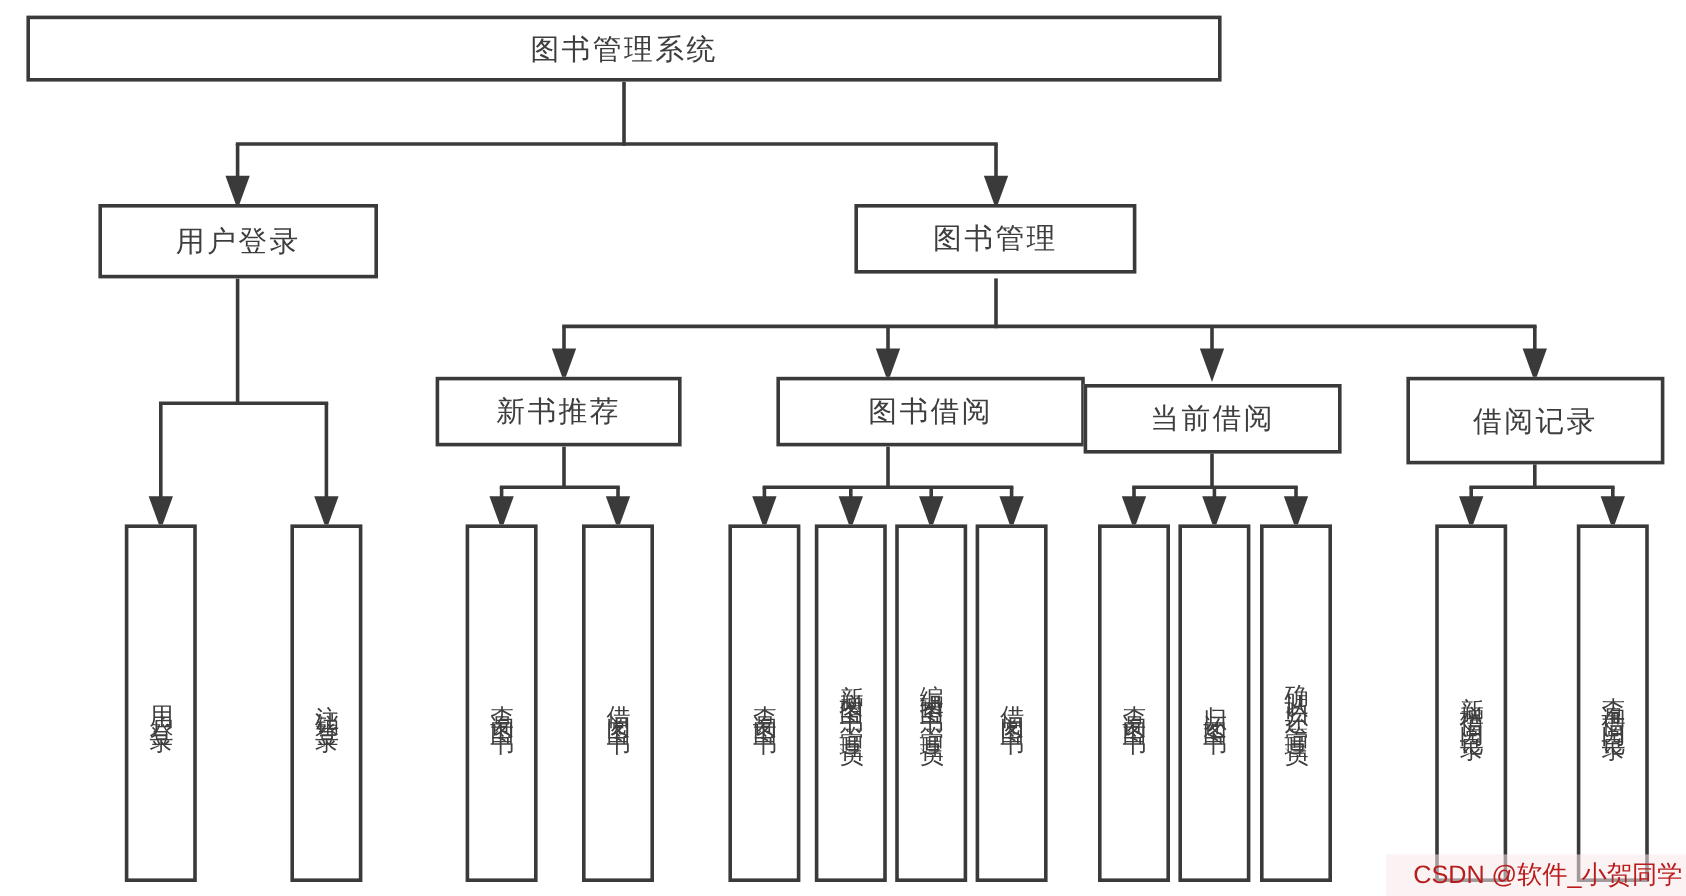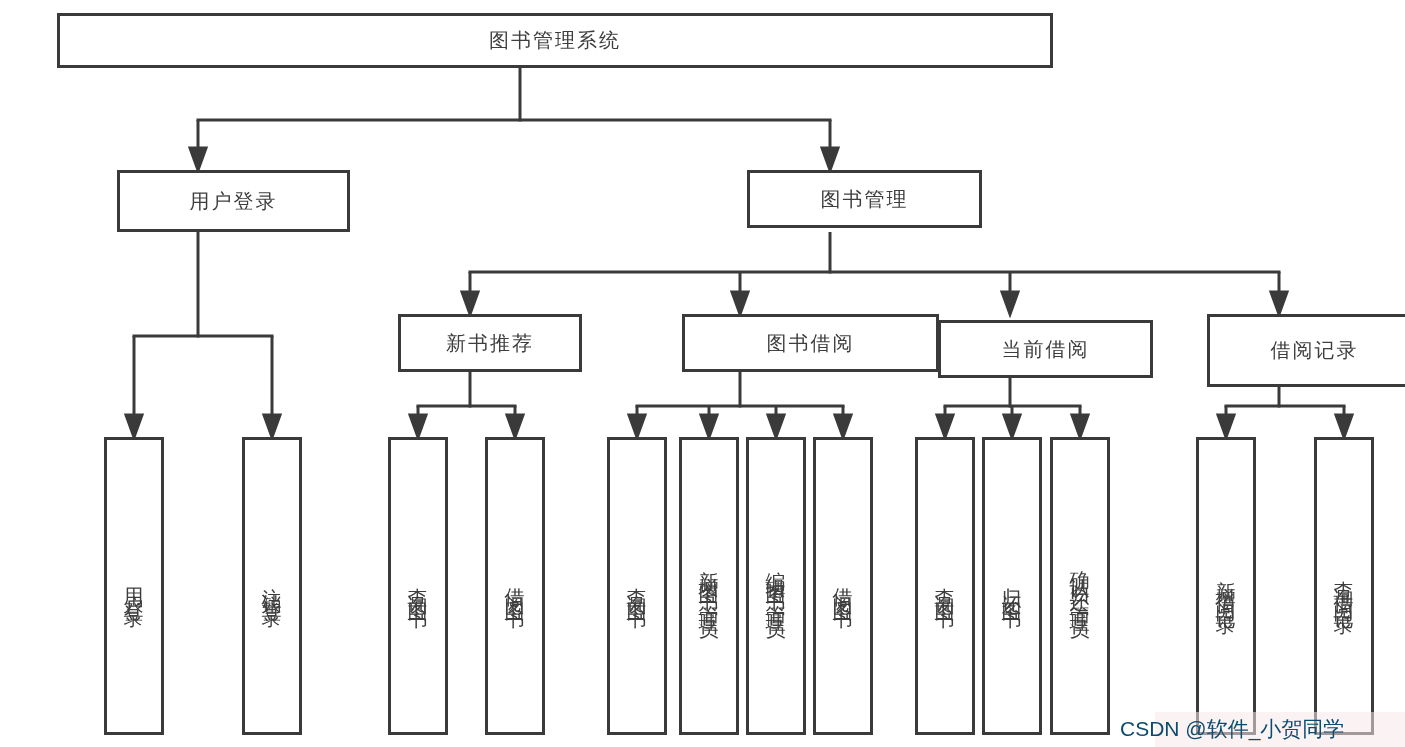--- a/index.html
+++ b/index.html
@@ -16,44 +16,44 @@
     position:absolute;
     box-sizing:border-box;
     border:3px solid #3a3a3a;
     background:#ffffff;
     display:flex;
     align-items:center;
     justify-content:center;
     color:#3e3e3e;
     z-index:2;
   }
-  .node.h{font-size:20px;letter-spacing:2px;margin-left:35px;}
+  .node.h{font-size:24px;letter-spacing:2px;}
   .node.leaf{width:60px;height:298px;top:437px;}
   .node.leaf span{
     writing-mode:vertical-rl;
     text-orientation:mixed;
     font-size:20px;
     letter-spacing:7px;
     line-height:1;
     white-space:nowrap;
   }
   .wm-strip{
     position:absolute;
     left:1155px;top:712px;
     width:250px;height:35px;
     background:rgba(247,233,233,0.55);
     z-index:3;
   }
   .watermark{
     position:absolute;
-    left:1120px;top:715px;
+    left:1160px;top:715px;
     width:242px;
     font-size:21px;
-    color:#0c4a6e;
-    text-align:left;
+    color:#b91c1c;
+    text-align:right;
     white-space:nowrap;
     z-index:4;
   }
 </style>
 </head>
 <body>
 
 <div class="canvas">
 
   <svg class="connectors" width="1405" height="747" viewBox="0 0 1405 747">
@@ -124,21 +124,21 @@
     <span>图书管理系统</span>
   </div>
 
   <div class="node h" style="left:82px;top:170px;width:233px;height:62px;">
     <span>用户登录</span>
   </div>
   <div class="node h" style="left:712px;top:170px;width:235px;height:58px;">
     <span>图书管理</span>
   </div>
 
-  <div class="node h" style="left:363px;top:314px;width:184px;height:58px;">
+  <div class="node h" style="left:363px;top:314px;width:205px;height:58px;">
     <span>新书推荐</span>
   </div>
   <div class="node h" style="left:647px;top:314px;width:257px;height:58px;">
     <span>图书借阅</span>
   </div>
   <div class="node h" style="left:903px;top:320px;width:215px;height:58px;">
     <span>当前借阅</span>
   </div>
   <div class="node h" style="left:1172px;top:314px;width:215px;height:73px;">
     <span>借阅记录</span>

